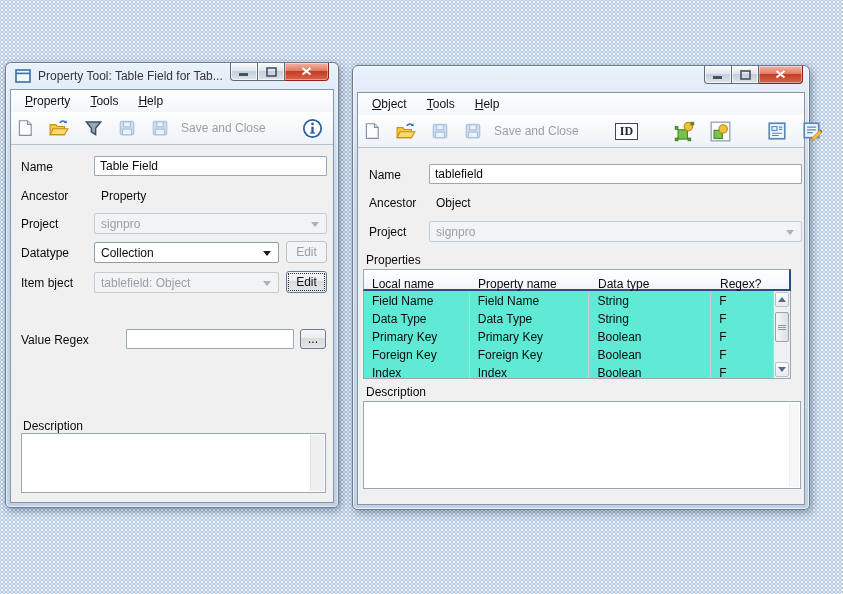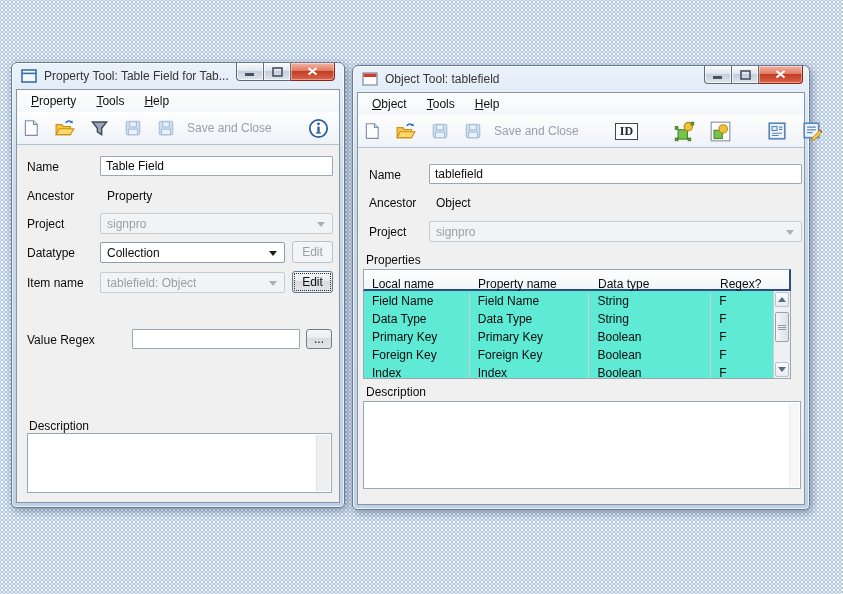--- a/index.html
+++ b/index.html
@@ -114,21 +114,21 @@
     position:absolute; left:1px; right:1px; top:21px; height:30px;
     border:1px solid #98a3ae; border-radius:2px;
     background:linear-gradient(90deg,#f5f6f7,#dde1e5);
     display:flex; align-items:center; justify-content:center;
   }
   .grip { width:8px; height:5px; background:repeating-linear-gradient(#8e99a4 0 1px, transparent 1px 2px); }
 </style>
 </head>
 <body>
 
-<div class="window" style="left:11px; top:62px; width:334px; height:446px;">
+<div class="window" style="left:5px; top:62px; width:334px; height:446px;">
   <div class="titlebar">
     <span style="display:flex;">
       <svg width="16" height="14" viewBox="0 0 16 14">
           <rect x="1" y="1" width="14" height="12" fill="#f4f8fc" stroke="#3a6ea5" stroke-width="1.6"></rect>
           <path d="M1 4.4h14" stroke="#3a6ea5" stroke-width="1.6"></path>
         </svg>
     </span>
     <span class="title-text" style="max-width:200px;">Property Tool: Table Field for Tab...</span>
   </div>
   <div class="caps" style="right:9px;">
@@ -219,49 +219,40 @@
       <span class="arrow"></span>
     </div>
 
     <span class="field-label" style="left:10px; top:156px;">Datatype</span>
     <div class="combo" style="left:83px; top:152px; width:185px; height:21px;">
       <span>Collection</span>
       <span class="arrow"></span>
     </div>
     <div class="btn disabled" style="left:275px; top:151px; width:41px; height:22px;">Edit</div>
 
-    <span class="field-label" style="left:10px; top:186px;">Item name</span>
+    <span class="field-label" style="left:10px; top:186px;">Item bject</span>
     <div class="combo disabled" style="left:83px; top:182px; width:185px; height:21px;">
       <span>tablefield: Object</span>
       <span class="arrow"></span>
     </div>
     <div class="btn focused" style="left:275px; top:181px; width:41px; height:22px;">Edit</div>
 
     <span class="field-label" style="left:10px; top:243px;">Value Regex</span>
     <input class="tin" style="left: 115px; top: 239px; width: 168px; height: 20px;" value="">
     <div class="btn" style="left:289px; top:239px; width:26px; height:20px;">...</div>
 
     <span class="field-label" style="left:12px; top:329px;">Description</span>
     <div class="desc-box" style="left:10px; top:343px; width:305px; height:60px;">
       <span></span>
       <span class="desc-strip" style="width:14px;"></span>
     </div>
   </div>
 </div>
 
 <div class="window" style="left:352px; top:65px; width:458px; height:445px;">
-  <div class="titlebar">
-    <span style="display:flex;">
-      <svg width="16" height="14" viewBox="0 0 16 14">
-          <rect x="1" y="1" width="14" height="12" fill="#fdfdfd" stroke="#6b7786"></rect>
-          <rect x="1.6" y="1.6" width="12.8" height="3.4" fill="#d23b2e"></rect>
-        </svg>
-    </span>
-    <span class="title-text" style="max-width:320px;">Object Tool: tablefield</span>
-  </div>
   <div class="caps" style="right:6px;">
     <div class="cap-btn cap-min">
       <span style="display:flex;">
           <svg width="10" height="10">
             <rect x="0" y="6" width="9" height="3" fill="#46525f"></rect>
           </svg>
         </span>
     </div>
     <div class="cap-btn cap-max">
       <span style="display:flex;">

